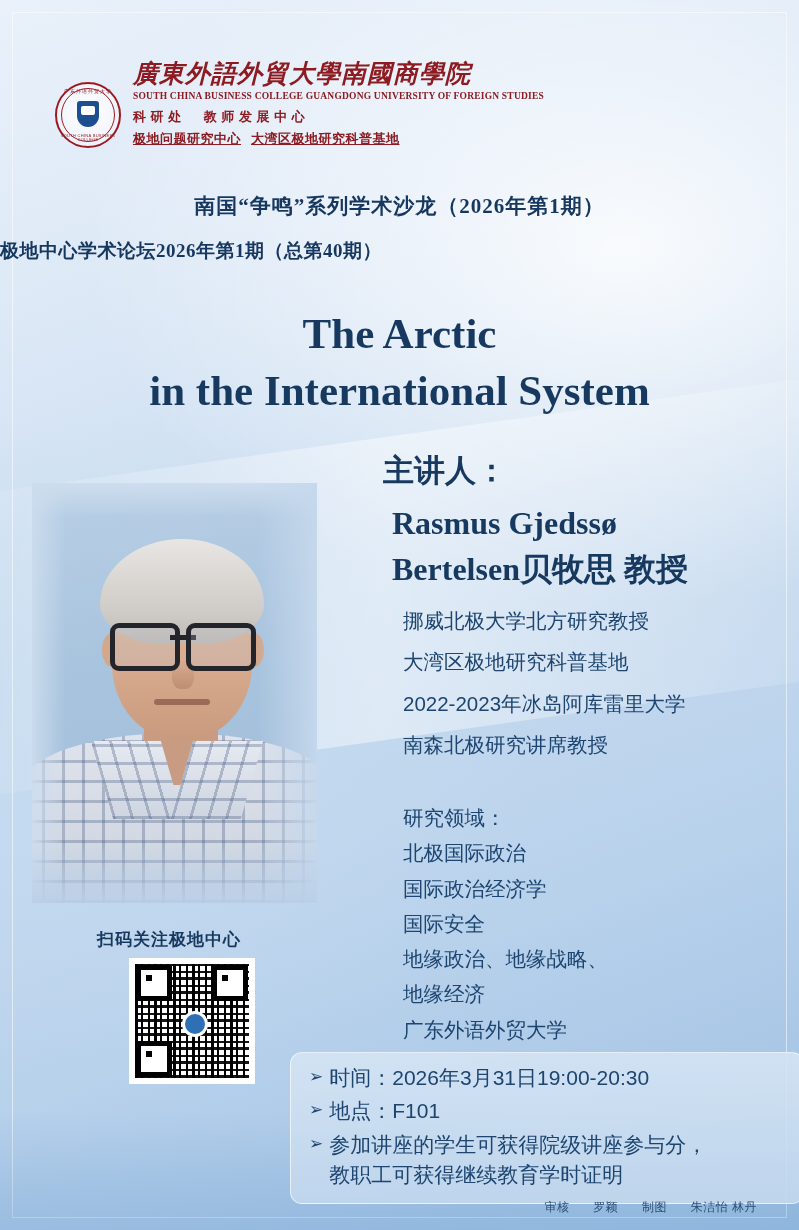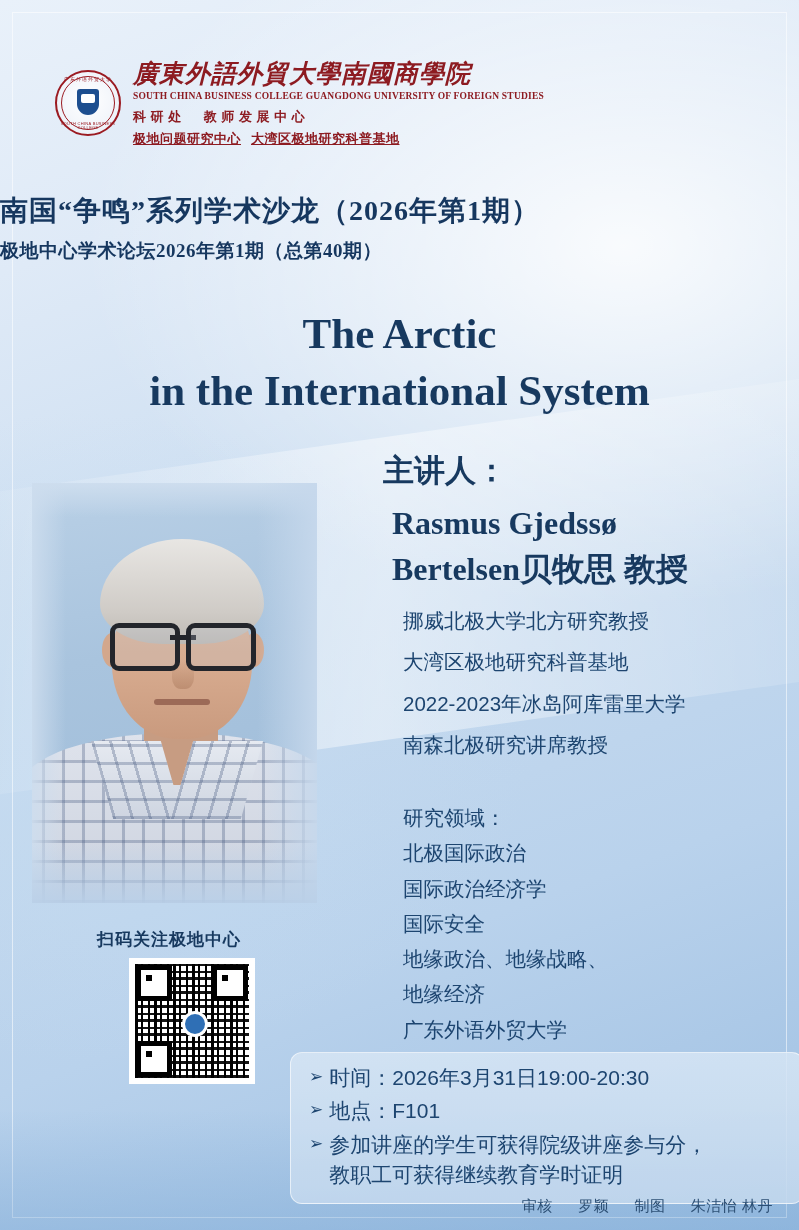--- a/index.html
+++ b/index.html
@@ -54,21 +54,21 @@
     border: 1px solid rgba(255,255,255,0.55);
     pointer-events: none;
   }
 
   
   .header {
     position: absolute;
     left: 55px;
     top: 58px;
     display: flex;
-    align-items: center;
+    align-items: flex-end;
     gap: 12px;
     z-index: 5;
   }
   .logo-emblem {
     width: 62px;
     height: 62px;
     border-radius: 50%;
     border: 2px solid #9b1b22;
     background: radial-gradient(circle at 50% 45%, #ffffff 0%, #f3f6fb 55%, #e3ecf6 100%);
     position: relative;
@@ -161,23 +161,24 @@
     text-decoration: underline;
   }
   .dept-line2 .sp { display: inline-block; width: 10px; }
 
   
   .series-title {
     position: absolute;
     top: 192px;
     left: 0;
     width: 100%;
+    text-align: center;
     font-family: "Liberation Serif", serif;
     font-weight: bold;
-    font-size: 28px;
+    font-size: 21px;
     color: #16375f;
     letter-spacing: 1px;
     z-index: 5;
   }
   .series-sub {
     position: absolute;
     top: 238px;
     left: 0;
     width: 100%;
     text-align: left;
@@ -478,23 +479,23 @@
     color: #1d4570;
     font-size: 17px;
     line-height: 1.65;
   }
   .info-line + .info-line { margin-top: 3px; }
   .info-line .txt2 { display: block; }
 
   
   .credits {
     position: absolute;
-    right: 26px;
+    right: 42px;
     bottom: 14px;
-    font-size: 15px;
+    font-size: 12px;
     color: #2c4f74;
     letter-spacing: 0.5px;
     z-index: 6;
     margin-left: 28px;
   }
   .credits .gap { display: inline-block; width: 16px; }
 </style>
 </head>
 <body>
 

